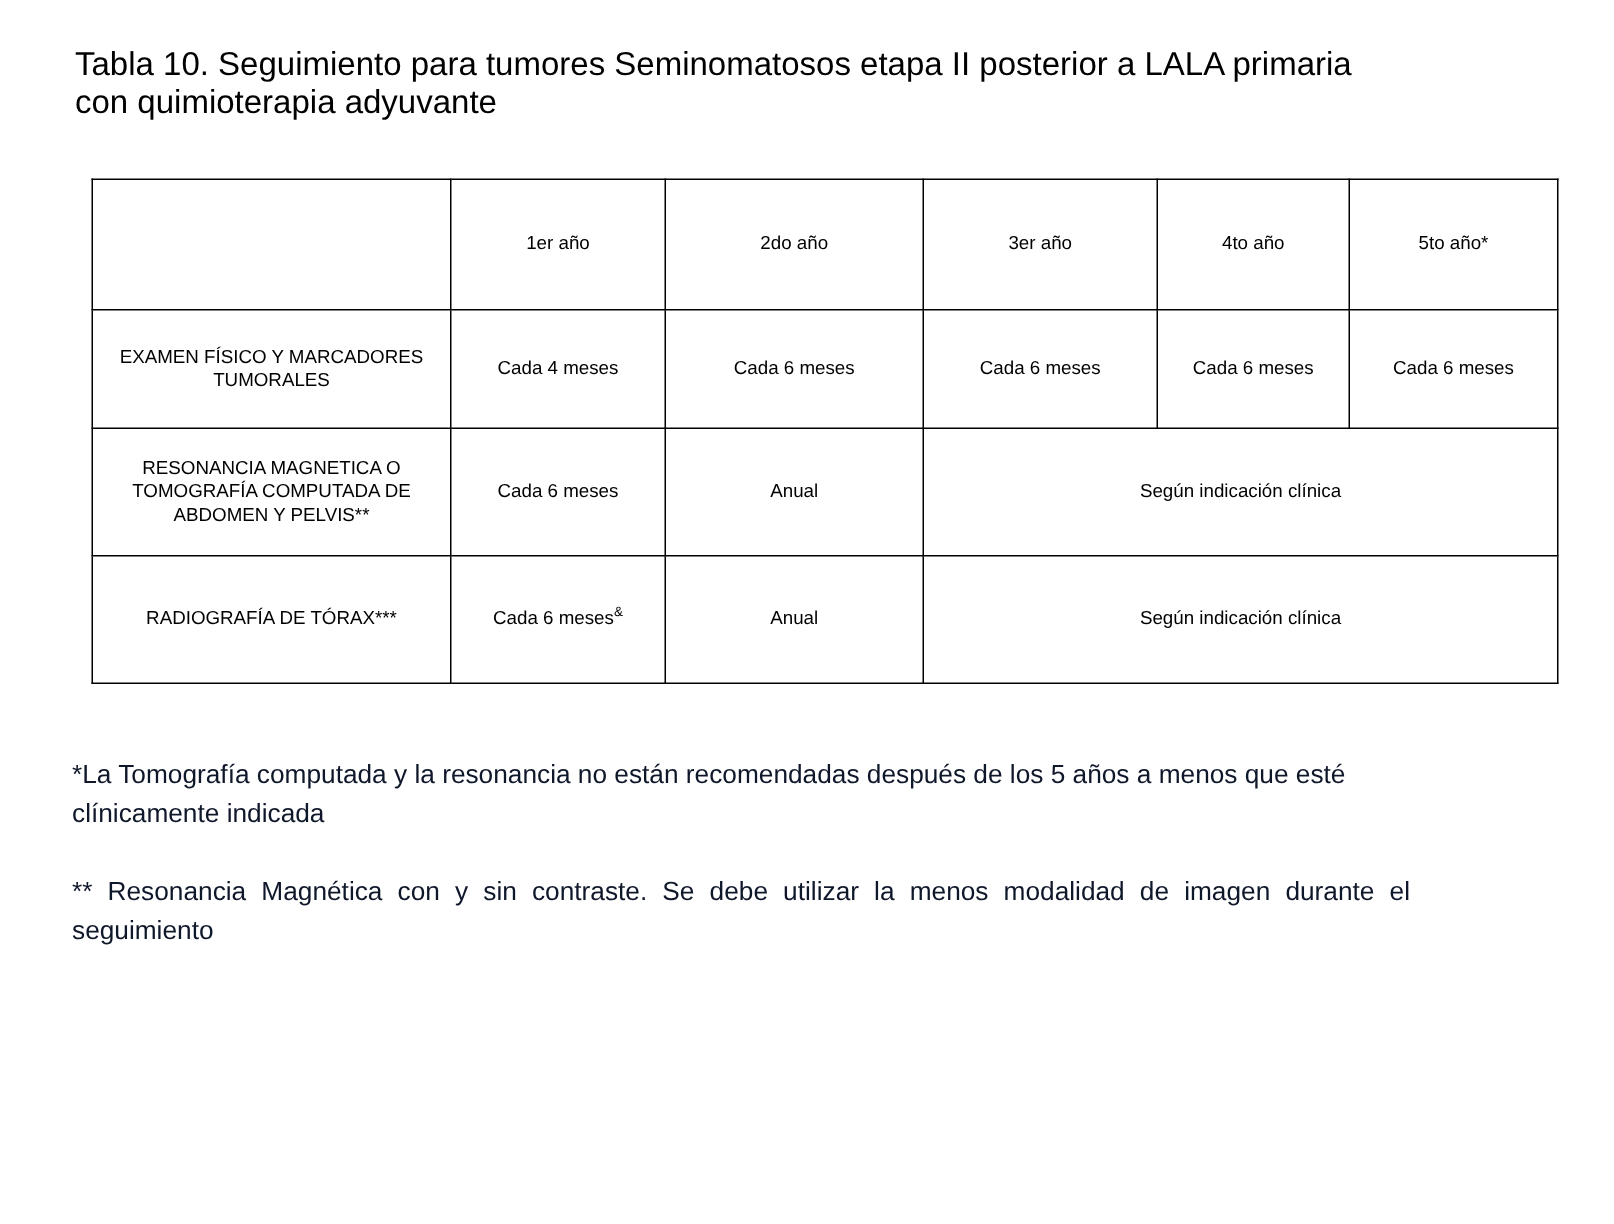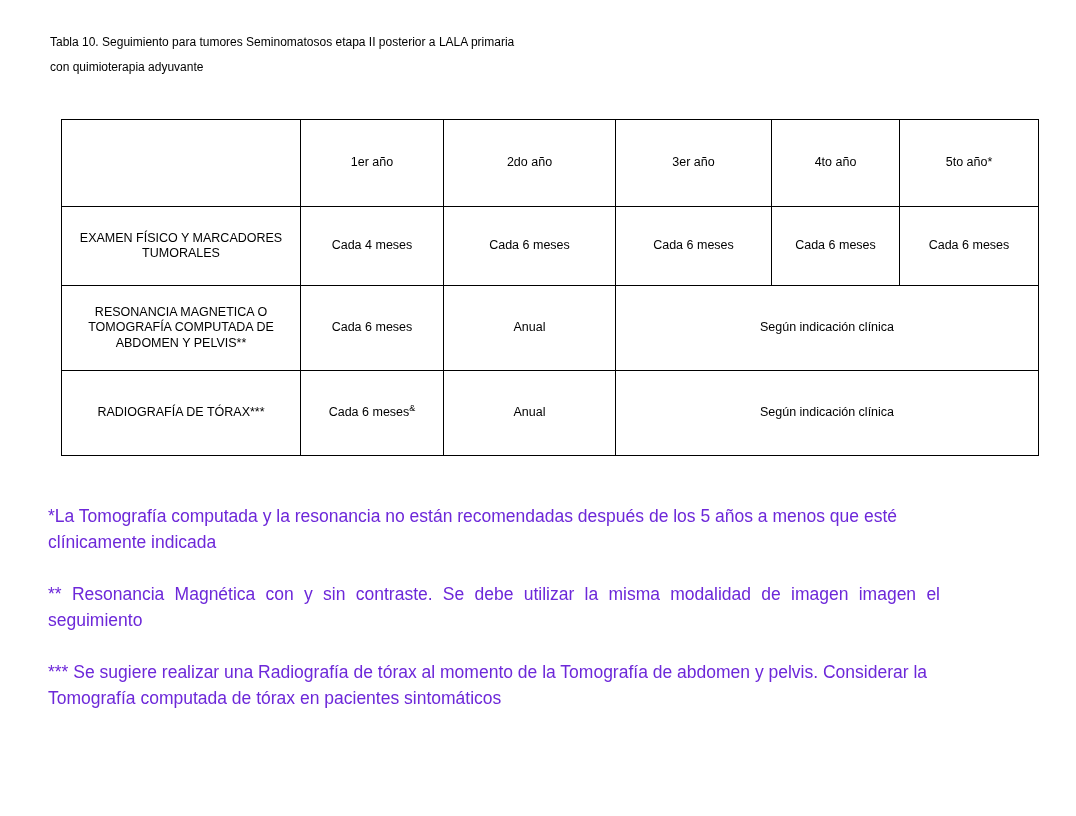--- a/index.html
+++ b/index.html
@@ -15,21 +15,21 @@
     position: relative;
     overflow: hidden;
   }
 
   
   .doc-title {
     position: absolute;
     left: 50px;
     top: 30px;
     width: 900px;
-    font-size: 12px;
+    font-size: 22px;
     line-height: 25px;
     color: #000;
     white-space: pre-line;
   }
 
   
   .table-wrap {
     position: absolute;
     left: 61px;
     top: 119px;
@@ -78,21 +78,21 @@
   .notes {
     position: absolute;
     left: 48px;
     top: 503px;
     width: 892px;
   }
   .note {
     font-size: 17.5px;
     line-height: 26px;
     margin-bottom: 26px;
-    color: #6d28d9;
+    color: #0f172a;
   }
   .note.justify { text-align: justify; }
   .note:last-child { margin-bottom: 0; }
 </style>
 </head>
 <body>
 
 <div class="doc-title">Tabla 10. Seguimiento para tumores Seminomatosos etapa II posterior a LALA primaria
 con quimioterapia adyuvante</div>
 
@@ -142,15 +142,14 @@
         <td><span>Cada 6 meses</span><sup class="amp">&amp;</sup></td>
         <td>Anual</td>
         <td colspan="3">Según indicación clínica</td>
       </tr>
     </tbody>
   </table>
 </div>
 
 <div class="notes">
   <div class="note">*La Tomografía computada y la resonancia no están recomendadas después de los 5 años a menos que esté clínicamente indicada</div>
-  <div class="note justify">** Resonancia Magnética con y sin contraste. Se debe utilizar la misma modalidad de imagen imagen el seguimiento</div>
-  <div class="note">*** Se sugiere realizar una Radiografía de tórax al momento de la Tomografía de abdomen y pelvis. Considerar la Tomografía computada de tórax en pacientes sintomáticos</div>
+  <div class="note justify">** Resonancia Magnética con y sin contraste. Se debe utilizar la menos modalidad de imagen durante el seguimiento</div>
 </div>
 
 </body></html>

